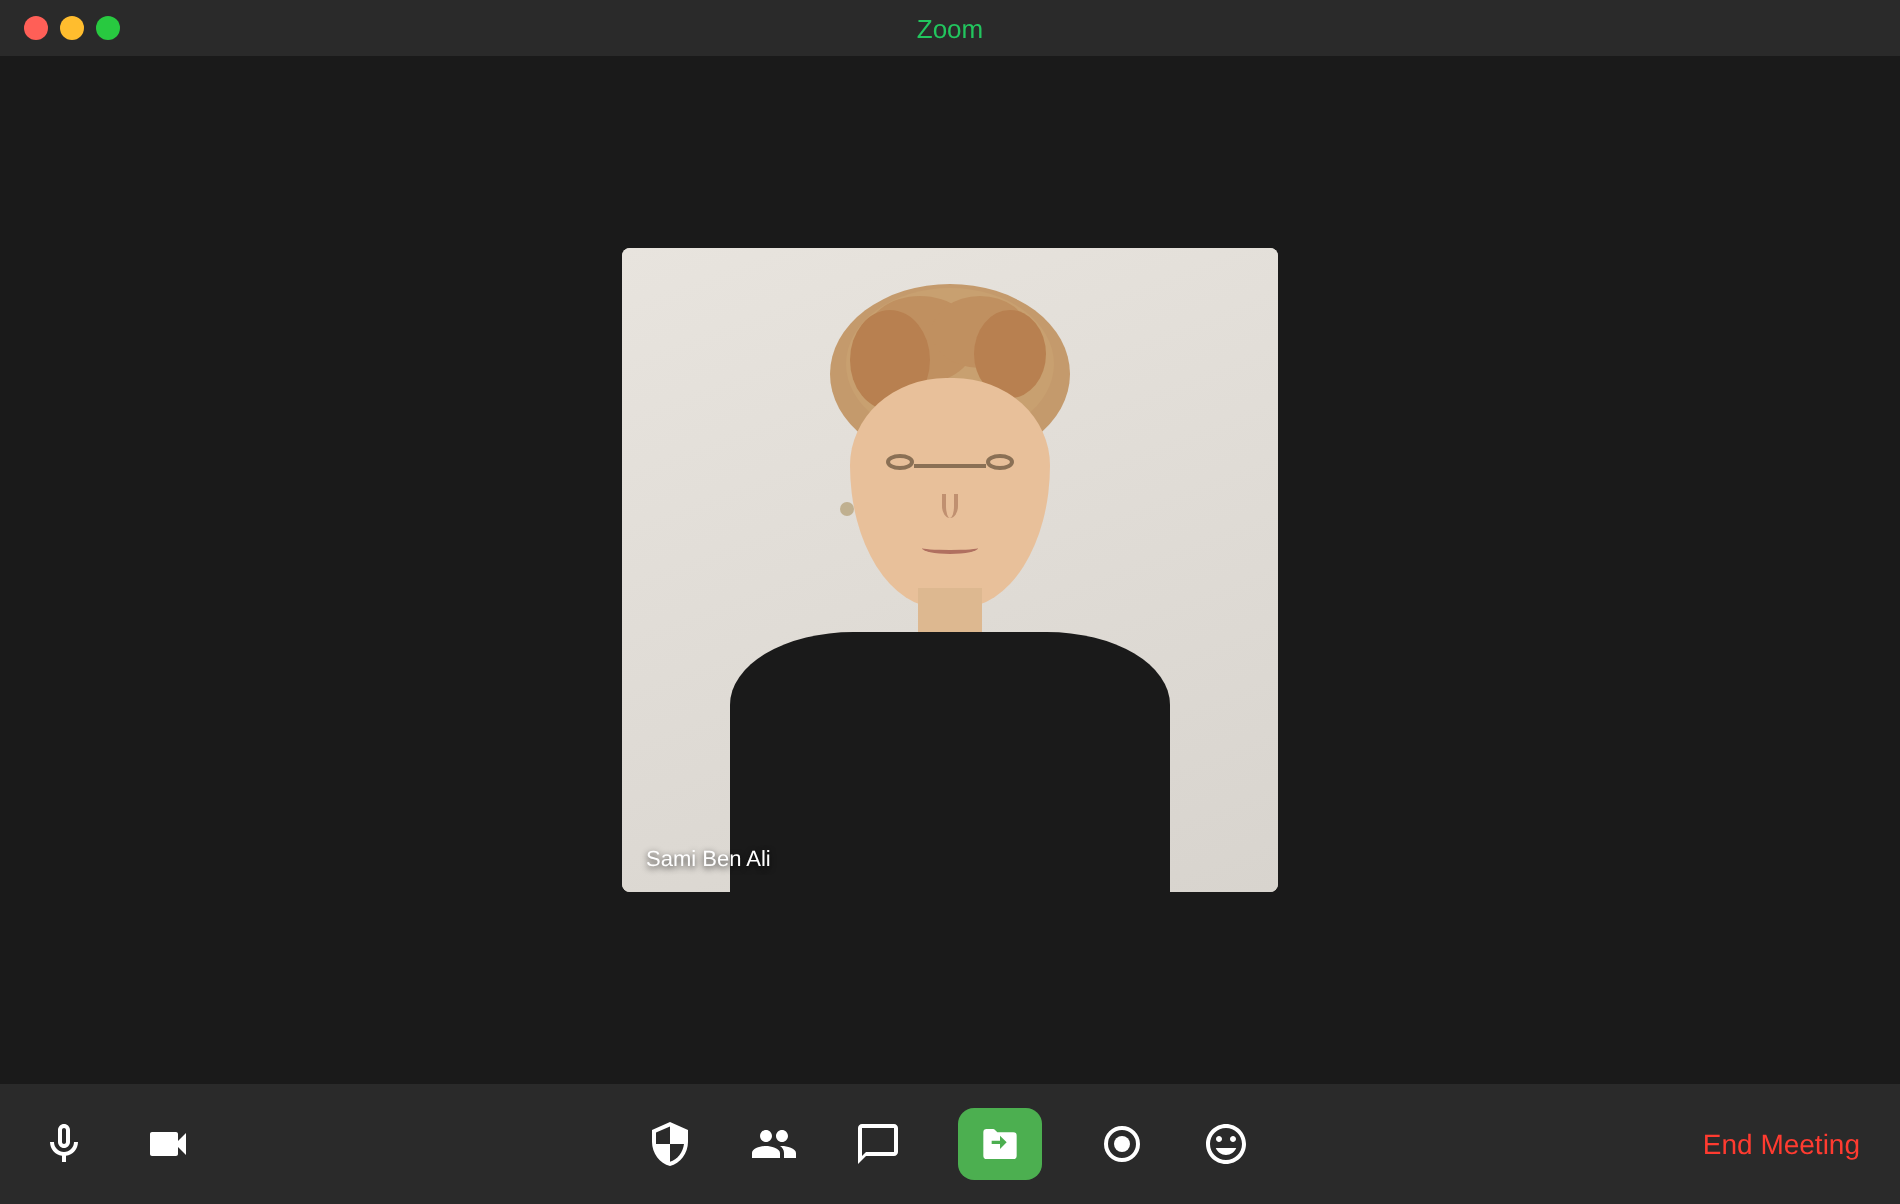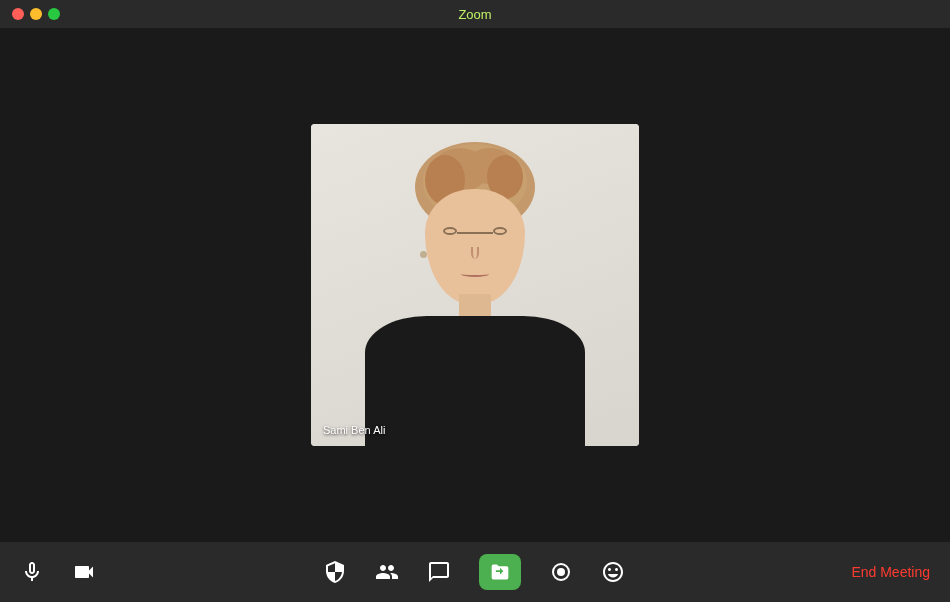--- a/index.html
+++ b/index.html
@@ -21,21 +21,21 @@
       right: 0;
       height: 28px;
       background: #2a2a2a;
       display: flex;
       align-items: center;
       justify-content: center;
       z-index: 10;
     }
 
     .title-bar-title {
-      color: #bef264;
+      color: #22c55e;
       font-size: 13px;
       font-weight: 500;
     }
 
     .traffic-lights {
       position: absolute;
       left: 12px;
       top: 50%;
       transform: translateY(-50%);
       display: flex;

